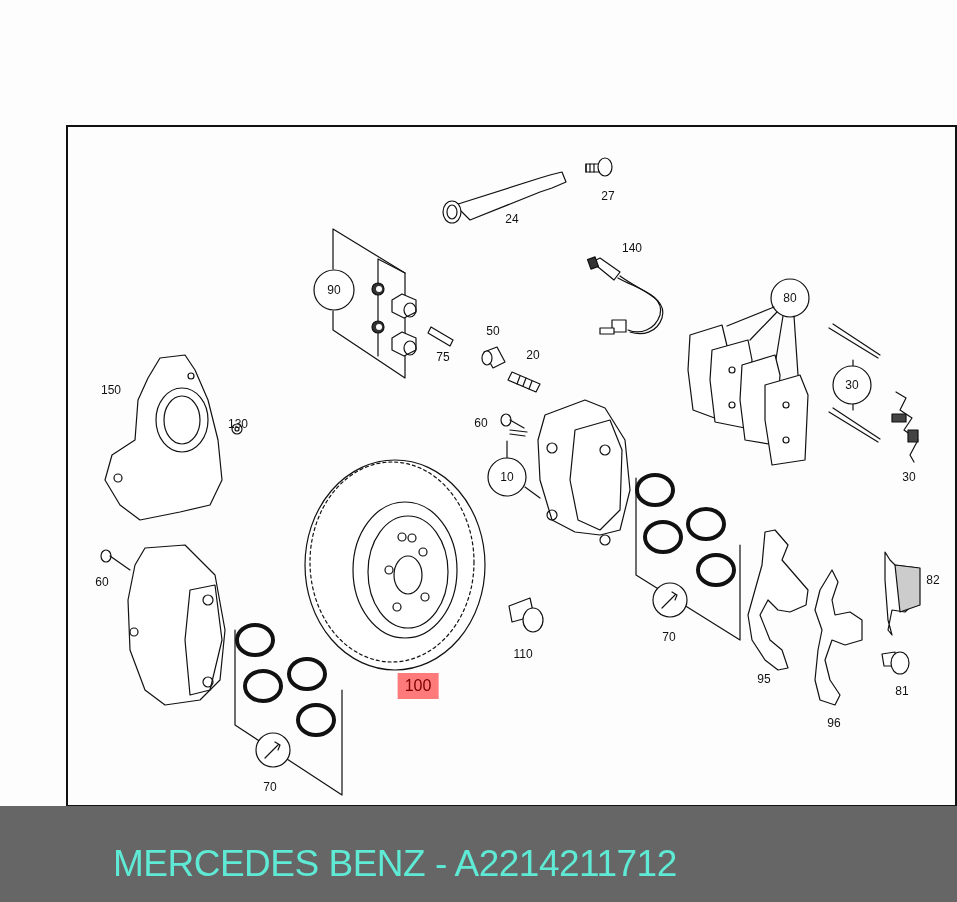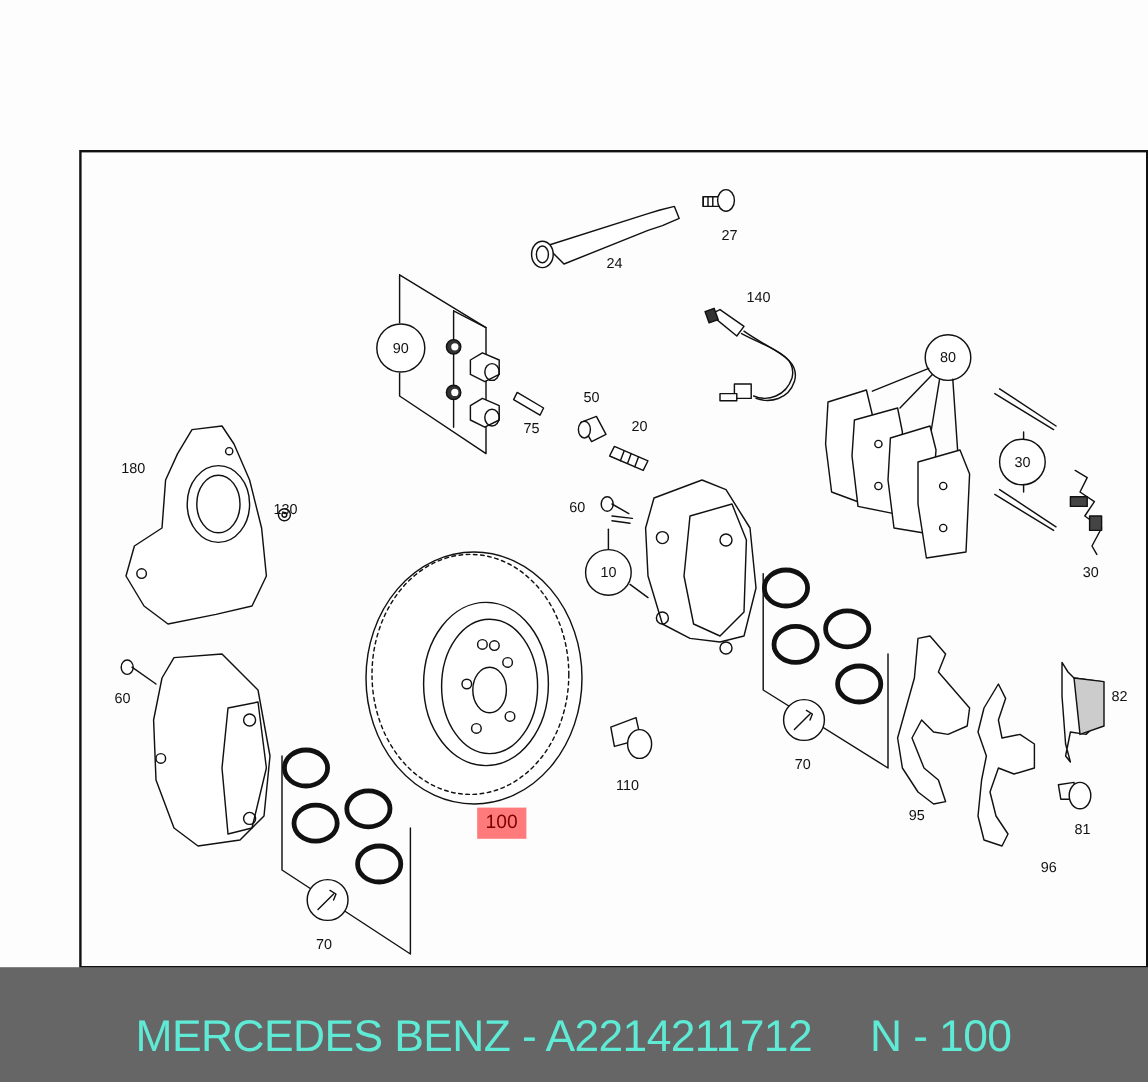--- a/index.html
+++ b/index.html
@@ -200,31 +200,30 @@
   <span class="lbl" style="left:512px;top:219px">24</span>
   <span class="lbl" style="left:608px;top:196px">27</span>
   <span class="lbl" style="left:632px;top:248px">140</span>
   <span class="lbl" style="left:334px;top:290px">90</span>
   <span class="lbl" style="left:443px;top:357px">75</span>
   <span class="lbl" style="left:493px;top:331px">50</span>
   <span class="lbl" style="left:533px;top:355px">20</span>
   <span class="lbl" style="left:790px;top:298px">80</span>
   <span class="lbl" style="left:852px;top:385px">30</span>
   <span class="lbl" style="left:909px;top:477px">30</span>
-  <span class="lbl" style="left:111px;top:390px">180</span>
+  <span class="lbl" style="left:111px;top:390px">150</span>
   <span class="lbl" style="left:238px;top:424px">130</span>
   <span class="lbl" style="left:481px;top:423px">60</span>
   <span class="lbl" style="left:507px;top:477px">10</span>
   <span class="lbl" style="left:102px;top:582px">60</span>
   <span class="lbl" style="left:523px;top:654px">110</span>
   <span class="lbl" style="left:669px;top:637px">70</span>
   <span class="lbl" style="left:764px;top:679px">95</span>
-  <span class="lbl" style="left:874px;top:723px">96</span>
+  <span class="lbl" style="left:834px;top:723px">96</span>
   <span class="lbl" style="left:933px;top:580px">82</span>
   <span class="lbl" style="left:902px;top:691px">81</span>
   <span class="lbl" style="left:270px;top:787px">70</span>
   <span class="lbl hl" style="left:418px;top:686px">100</span>
 </div>
 
 <div id="footer">
   <span class="t" style="left:113px">MERCEDES BENZ - A2214211712</span>
-  <span class="t" style="left:725px">N - 100</span>
 </div>
 
 </body></html>

